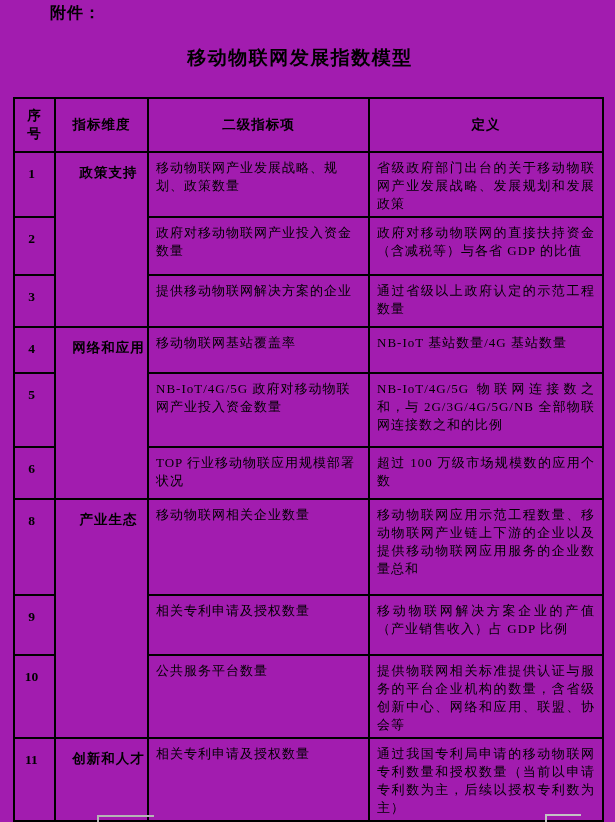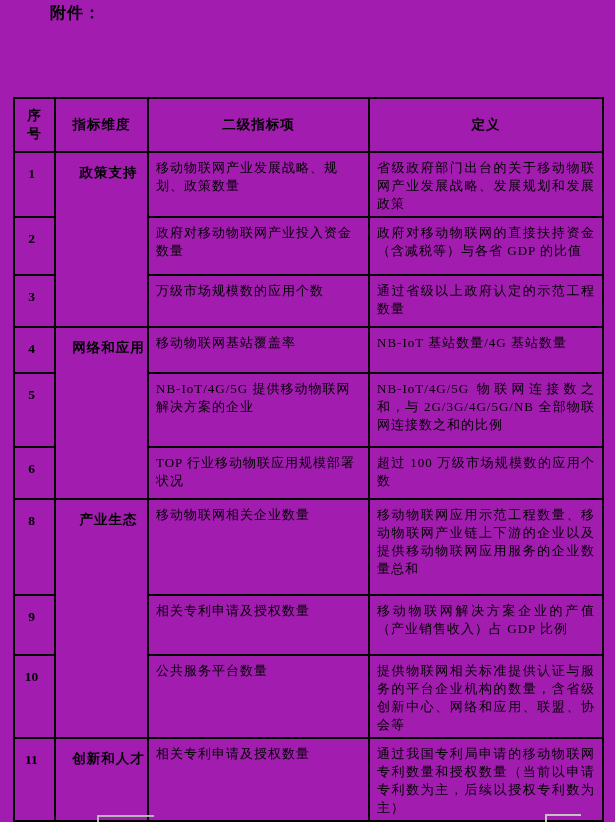--- a/index.html
+++ b/index.html
@@ -98,20 +98,21 @@
     border-left: 2px solid #c3c3c3;
   }
 </style>
 </head>
 <body>
 
 <div class="page">
 
   <div class="attachment-label">附件：</div>
 
+  <div class="doc-title">移动物联网发展指数模型</div>
 
   <div class="tbl-wrap">
     <table class="index-table">
       <colgroup>
         <col style="width:41px">
         <col style="width:93px">
         <col style="width:221px">
         <col style="width:234px">
       </colgroup>
       <thead>
@@ -129,32 +130,32 @@
             <td class="cell-ind">移动物联网产业发展战略、规划、政策数量</td>
             <td class="cell-def">省级政府部门出台的关于移动物联网产业发展战略、发展规划和发展政策</td>
           </tr>
           <tr style="height: 58px;">
             <td class="cell-no">2</td>
             <td class="cell-ind">政府对移动物联网产业投入资金数量</td>
             <td class="cell-def">政府对移动物联网的直接扶持资金（含减税等）与各省 GDP 的比值</td>
           </tr>
           <tr style="height: 52px;">
             <td class="cell-no">3</td>
-            <td class="cell-ind">万级市场规模数的应用个数</td>
+            <td class="cell-ind">提供移动物联网解决方案的企业</td>
             <td class="cell-def">通过省级以上政府认定的示范工程数量</td>
           </tr>
           <tr style="height: 46px;">
             <td class="cell-no">4</td>
             <td class="cell-dim" rowspan="3">网络和应用</td>
             <td class="cell-ind">移动物联网基站覆盖率</td>
             <td class="cell-def">NB-IoT 基站数量/4G 基站数量</td>
           </tr>
           <tr style="height: 74px;">
             <td class="cell-no">5</td>
-            <td class="cell-ind">NB-IoT/4G/5G 提供移动物联网解决方案的企业</td>
+            <td class="cell-ind">NB-IoT/4G/5G 政府对移动物联网产业投入资金数量</td>
             <td class="cell-def">NB-IoT/4G/5G 物联网连接数之和，与 2G/3G/4G/5G/NB 全部物联网连接数之和的比例</td>
           </tr>
           <tr style="height: 52px;">
             <td class="cell-no">6</td>
             <td class="cell-ind">TOP 行业移动物联应用规模部署状况</td>
             <td class="cell-def">超过 100 万级市场规模数的应用个数</td>
           </tr>
           <tr style="height: 96px;">
             <td class="cell-no">8</td>
             <td class="cell-dim" rowspan="3">产业生态</td>

